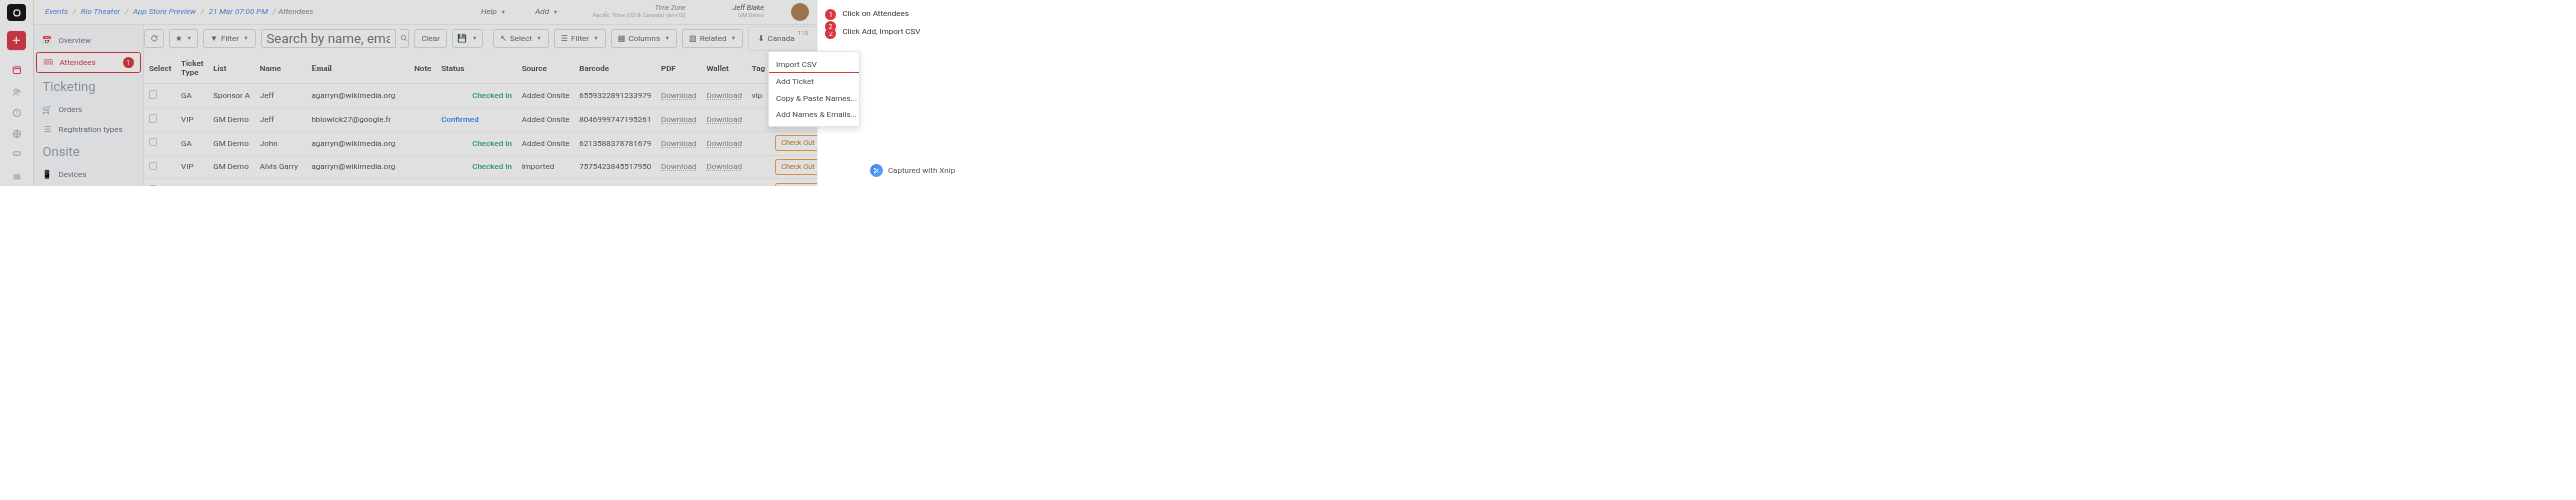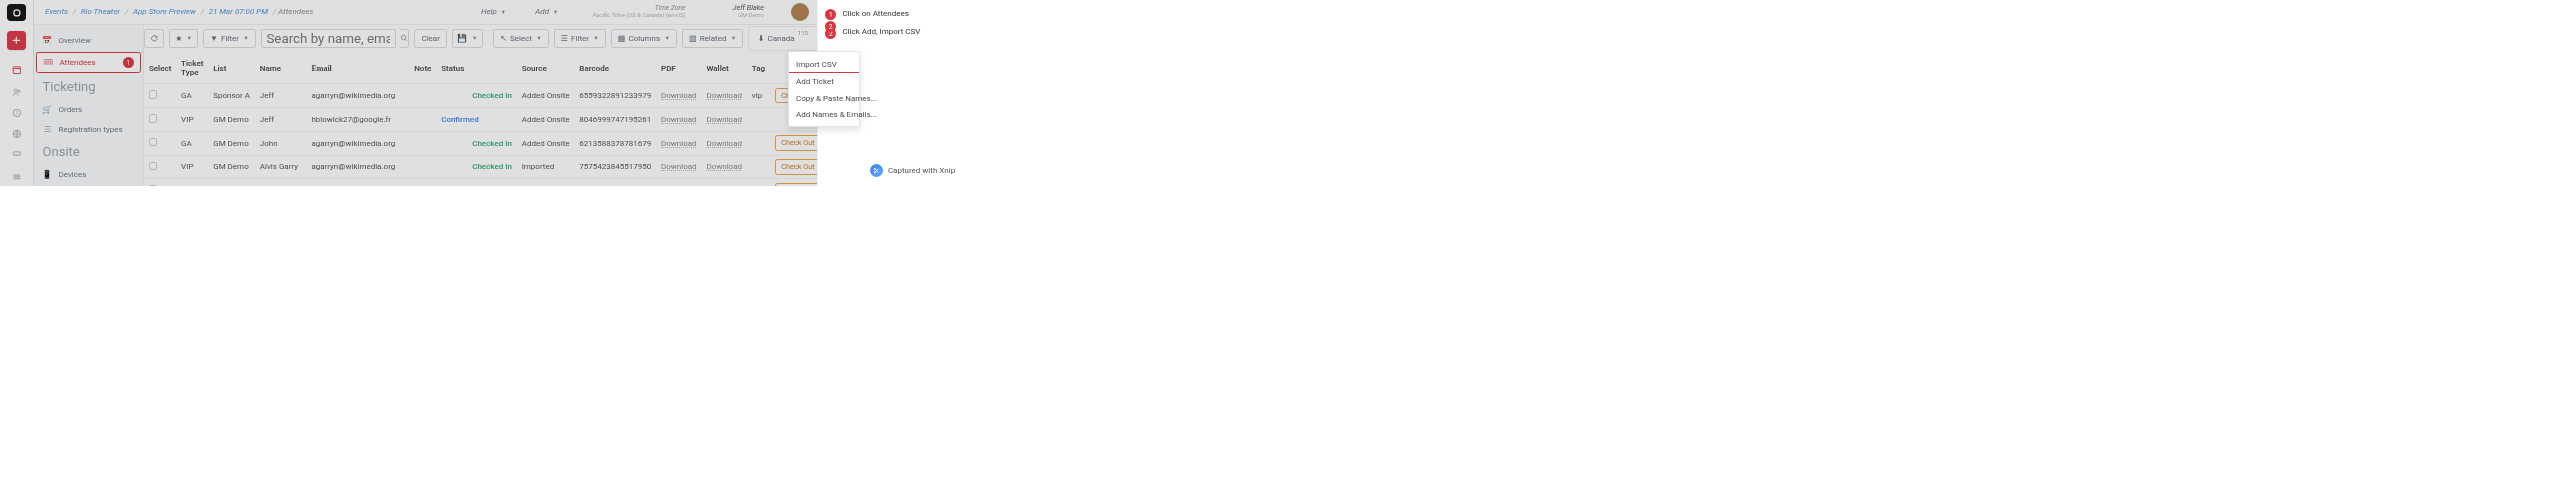--- a/index.html
+++ b/index.html
@@ -44,21 +44,21 @@
 
 .toolbar { position:absolute; left:144px; top:28px; width:671px; height:21px; display:flex; align-items:center; gap:4.9px; font-size:8px; }
 .btn { border:0.6px solid #d7dbe0; background:#fff; border-radius:2.4px; padding:3.1px 6.1px; display:inline-flex; align-items:center; gap:3.1px; color:#5f6b7a; cursor:pointer; height:18.4px; }
 .btn.icon-only { padding:3.1px 4.9px; }
 .btn.green { background:#2aa86f; border-color:#2aa86f; color:#fff; font-weight:500; position:relative;}
 .search-input { border:0.6px solid #d7dbe0; border-radius:2.4px 0 0 2.4px; height:18.4px; padding:0 4.9px; width:135px; color:#888;}
 .search-btn { border:0.6px solid #d7dbe0; border-left:none; border-radius:0 2.4px 2.4px 0; height:18.4px; width:19.6px; display:flex; align-items:center; justify-content:center;}
 .export-count { font-size:6.1px; color:#9aa1a9; margin-right:2.4px; align-self:flex-start; }
 
 
-.dropdown { position:absolute; right:2.4px; top:24.5px; width:72px; background:#fff; border:0.6px solid #e1e4e8; border-radius:2.4px; box-shadow:0 2.4px 6.1px rgba(0,0,0,0.12); padding:3.7px 0; z-index:50;}
+.dropdown { position:absolute; right:2.4px; top:24.5px; width:92px; background:#fff; border:0.6px solid #e1e4e8; border-radius:2.4px; box-shadow:0 2.4px 6.1px rgba(0,0,0,0.12); padding:3.7px 0; z-index:50;}
 .dropdown .ditem { padding:3.7px 7.3px; font-size:8px; color:#4a4a4a; cursor:pointer; white-space:nowrap;}
 .dropdown .ditem.hl { border-bottom:1.2px solid #d9363e; }
 
 
 .table-wrap { position:absolute; left:144px; top:53px; width:671px; }
 table { border-collapse:collapse; width:100%; }
 th { text-align:left; font-weight:600; color:#4a4a4a; font-size:8px; padding:6.1px 4.9px; border-bottom:0.6px solid #eceef0;}
 td { padding:6.1px 4.9px; font-size:8px; color:#555; border-bottom:0.6px solid #f2f4f6; white-space:nowrap;}
 .chk { width:8.6px; height:8.6px; border:0.6px solid #c9ced6; border-radius:1.8px; display:inline-block;}
 .status-checked { color:#2aa86f; font-weight:500;margin-left:31px;}

